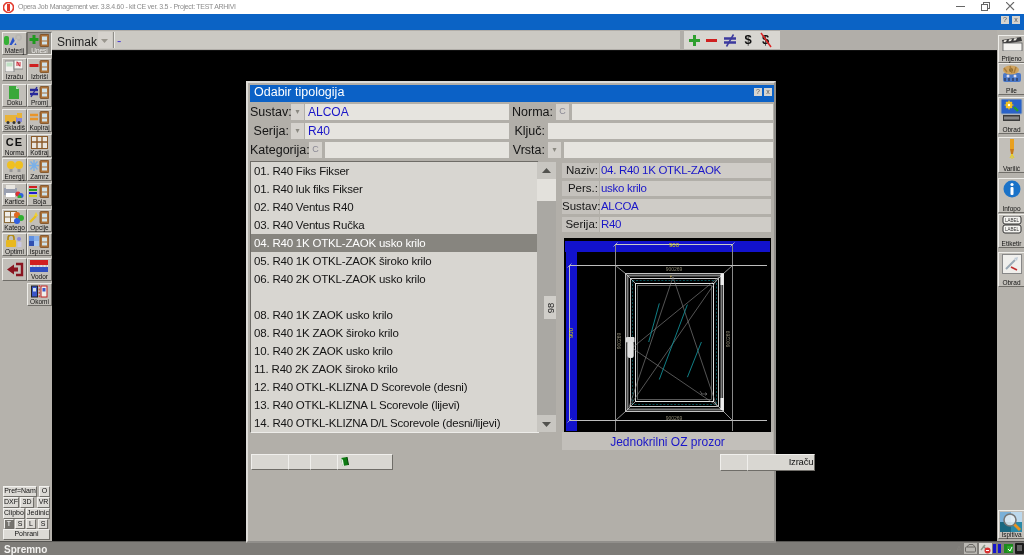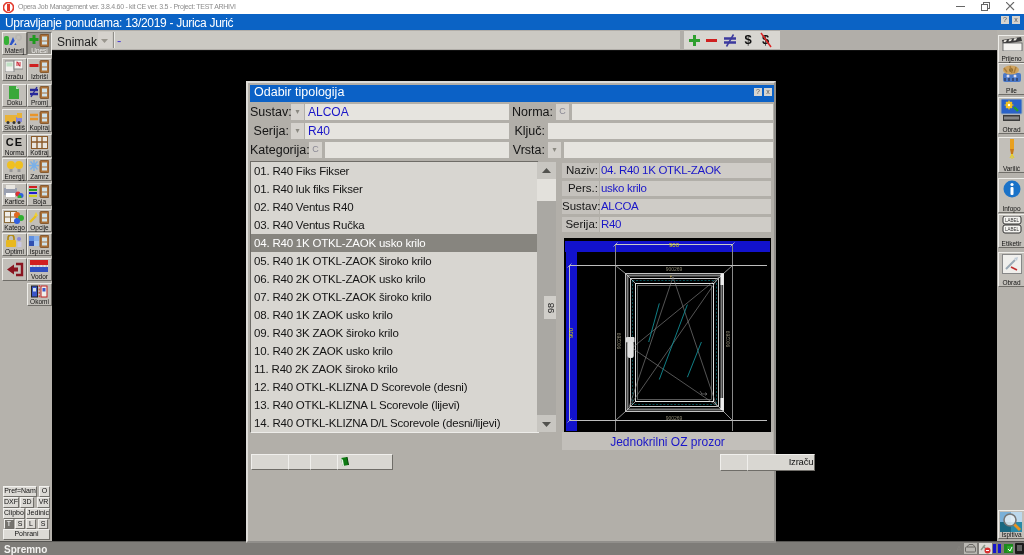--- a/index.html
+++ b/index.html
@@ -65,21 +65,20 @@
   <div class="abs" style="left:956px;top:6px;width:9px;height:1px;background:#666"></div>
   <svg class="abs" style="left:981px;top:2px" width="9" height="9">
       <rect x="2.5" y="0.5" width="6" height="6" fill="none" stroke="#666"></rect>
       <rect x="0.5" y="2.5" width="6" height="6" fill="#fff" stroke="#666"></rect>
     </svg>
   <svg class="abs" style="left:1006px;top:2px" width="9" height="9">
       <path d="M0 0 L8 8 M8 0 L0 8" stroke="#666" stroke-width="1.1"></path>
     </svg>
 
   <div class="abs" id="bluebar"></div>
-  <div class="abs" id="bluetxt">Upravljanje ponudama: 13/2019 - Jurica Jurić</div>
   <div class="abs" style="left:1001px;top:16px;width:8px;height:8px;background:#d6d4cf;color:#555;font-size:7px;text-align:center;line-height:8px;">?</div>
   <div class="abs" style="left:1012px;top:16px;width:8px;height:8px;background:#d6d4cf;color:#555;font-size:7px;text-align:center;line-height:8px;">x</div>
 
   <div class="abs" id="toolbar"></div>
   <div class="abs" style="left:51px;top:31px;width:629px;height:18px;background:#cbc9c3;"></div>
   <div class="abs" style="left:57px;top:34.5px;font-size:12px;color:#222;">Snimak:</div>
   <div class="abs" style="left:98px;top:32px;width:14px;height:16px;background:#d5d2cd;"></div>
   <svg class="abs" style="left:101px;top:39px" width="8" height="5">
       <path d="M0 0 L7 0 L3.5 4 Z" fill="#99968e"></path>
     </svg>
@@ -517,23 +516,22 @@
     <div class="dfield" style="left:316px;top:59px;width:209px;"></div>
 
     <div class="abs" id="list">
       <div class="lrow" style="top:0px">01. R40 Fiks Fikser</div>
       <div class="lrow" style="top:18px">01. R40 luk fiks Fikser</div>
       <div class="lrow" style="top:36px">02. R40 Ventus R40</div>
       <div class="lrow" style="top:54px">03. R40 Ventus Ručka</div>
       <div class="lrow lsel" style="top:72px">04. R40 1K OTKL-ZAOK usko krilo</div>
       <div class="lrow" style="top:90px">05. R40 1K OTKL-ZAOK široko krilo</div>
       <div class="lrow" style="top:108px">06. R40 2K OTKL-ZAOK usko krilo</div>
-      <div class="lrow" style="top:126px">07. R40 2K OTKL-ZAOK široko krilo</div>
       <div class="lrow" style="top:144px">08. R40 1K ZAOK usko krilo</div>
-      <div class="lrow" style="top:162px">09. R40 3K ZAOK široko krilo</div>
+      <div class="lrow" style="top:162px">08. R40 1K ZAOK široko krilo</div>
       <div class="lrow" style="top:180px">10. R40 2K ZAOK usko krilo</div>
       <div class="lrow" style="top:198px">11. R40 2K ZAOK široko krilo</div>
       <div class="lrow" style="top:216px">12. R40 OTKL-KLIZNA D Scorevole (desni)</div>
       <div class="lrow" style="top:234px">13. R40 OTKL-KLIZNA L Scorevole (lijevi)</div>
       <div class="lrow" style="top:252px">14. R40 OTKL-KLIZNA D/L Scorevole (desni/lijevi)</div>
     </div>
 
     <div class="abs" id="scroll" style="left:289px;top:79px;width:19px;height:270px;background:#aaa8a3;"></div>
     <div class="abs" style="left:289px;top:79px;width:19px;height:17px;background:#c8c6c1;"></div>
     <svg class="abs" style="left:294px;top:85px" width="9" height="5">

